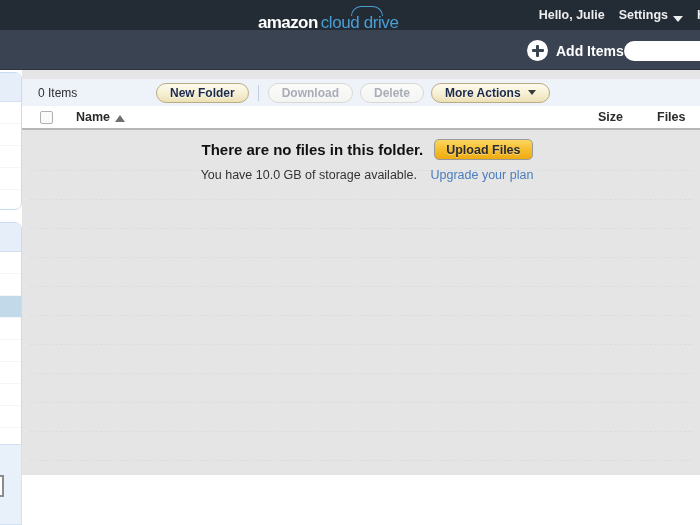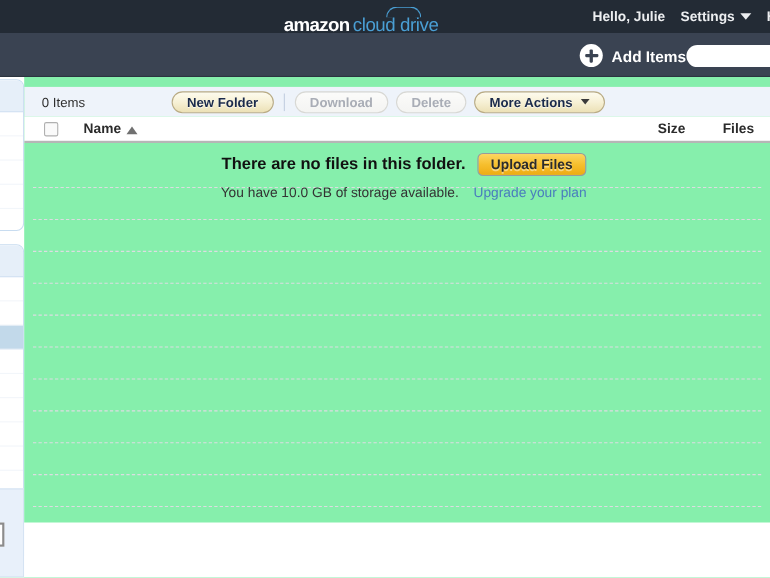--- a/index.html
+++ b/index.html
@@ -80,21 +80,21 @@
     align-items: center;
     gap: 14px;
     padding-right: 8px;
   }
   .topbar-link {
     color: #eceef0;
     font-size: 12.5px;
     font-weight: bold;
     white-space: nowrap;
     display: flex;
-    align-items: center;
+    align-items: flex-end;
     gap: 5px;
   }
   .caret-down {
     display: inline-block;
     width: 0; height: 0;
     border-left: 5px solid transparent;
     border-right: 5px solid transparent;
     border-top: 6px solid #eceef0;
   }
 
@@ -202,21 +202,21 @@
     background: #ffffff;
     border: 2px solid #8c8c8c;
     box-sizing: border-box;
   }
 
   
   .main {
     position: absolute;
     left: 22px; top: 70px;
     width: 678px; height: 405px;
-    background: #86efac;
+    background: #e5e5e5;
     overflow: hidden;
   }
 
   .toolbar {
     position: absolute;
     left: 0; top: 9px;
     width: 678px; height: 27px;
     background: #eef3fa;
     display: flex;
     align-items: center;

